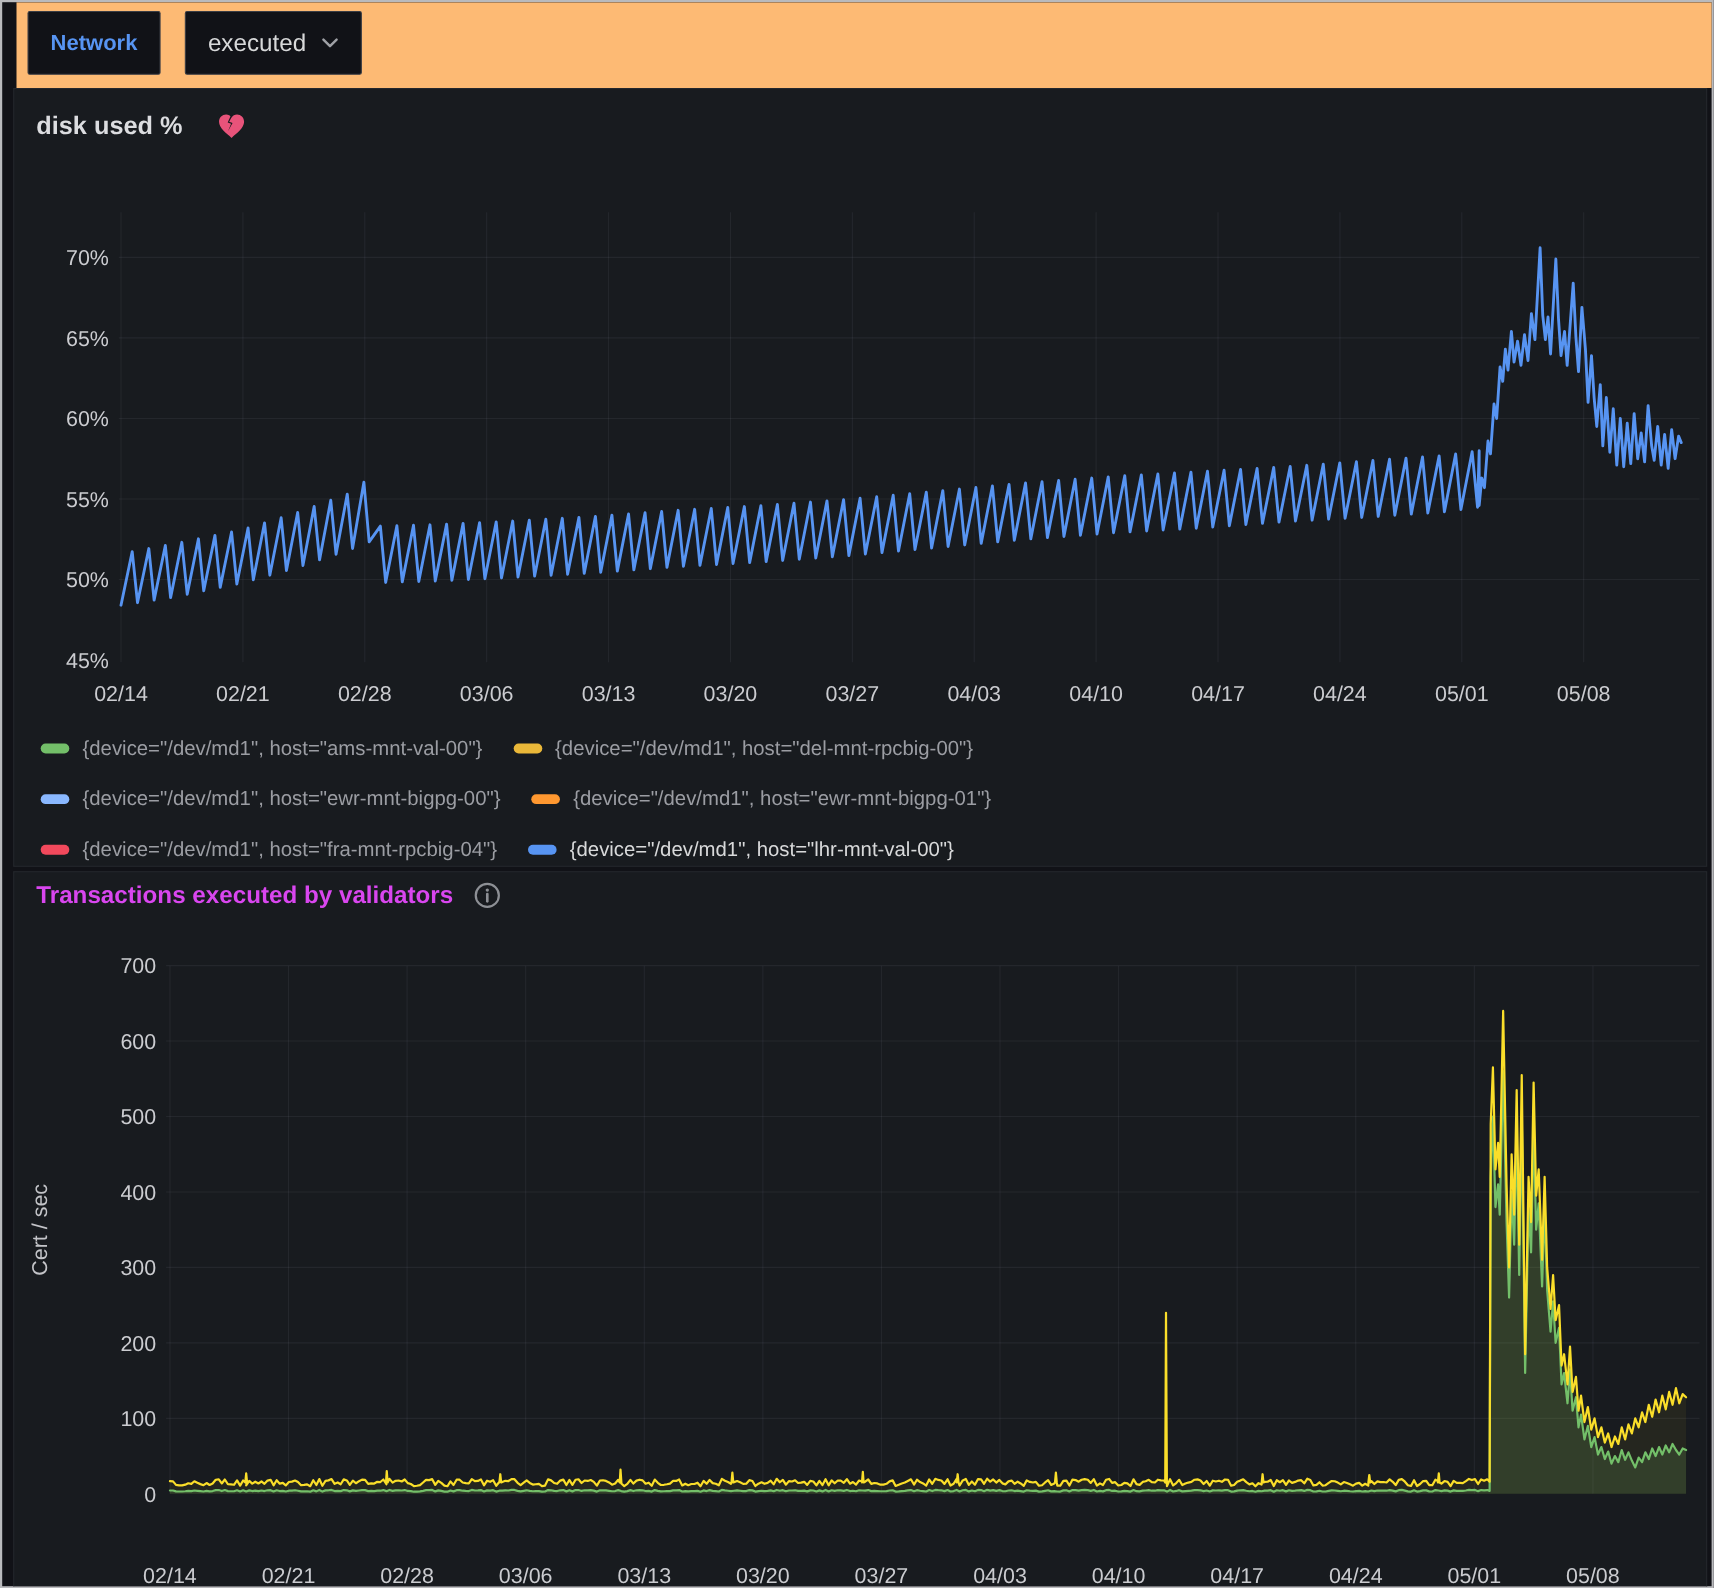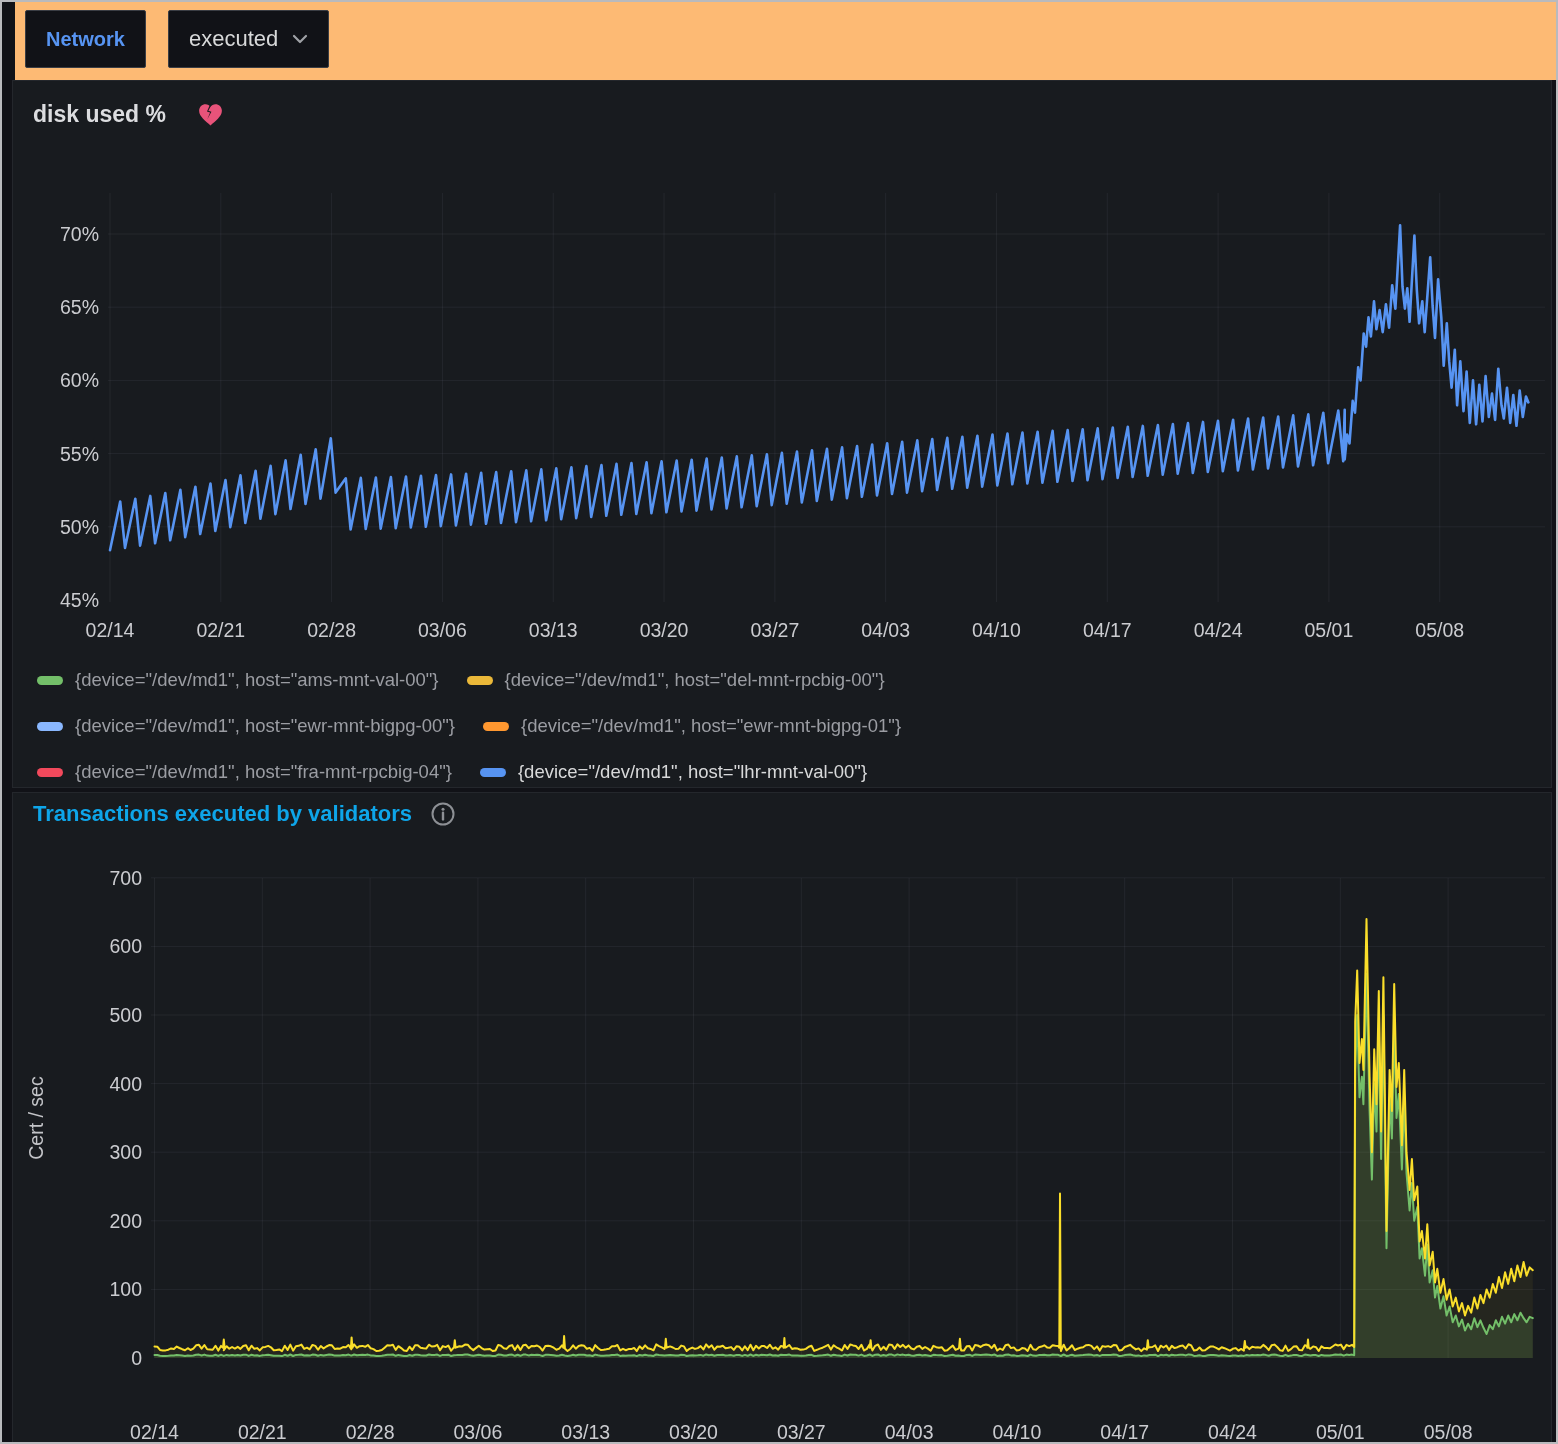--- a/index.html
+++ b/index.html
@@ -16,21 +16,21 @@
   .chip-value{left:153px;cursor:pointer;}
   .chip-value span{color:#d8d9da;font-size:22px;font-weight:500;}
   .chev{margin-left:14px;display:inline-flex;}
   .panel{position:absolute;left:10px;width:1540px;background:#181b1f;
     border:1px solid #24272c;box-sizing:border-box;}
   #panel1{top:78px;height:708px;}
   #panel2{top:790px;height:660px;}
   .p1-title{position:absolute;left:20px;top:20px;color:#dcdde0;font-size:23px;font-weight:700;
     display:flex;align-items:center;cursor:pointer;}
   .heart{margin-left:30px;display:inline-flex;}
-  .p2-title{position:absolute;left:20px;top:8px;color:#0ea5e9;font-size:22px;font-weight:700;
+  .p2-title{position:absolute;left:20px;top:8px;color:#d946ef;font-size:22px;font-weight:700;
     display:flex;align-items:center;cursor:pointer;}
   .info{margin-left:18px;display:inline-flex;}
   svg.chart{position:absolute;left:0;top:0;}
   svg text{font-family:"Liberation Sans",sans-serif;}
   .legend{position:absolute;left:24px;top:576px;right:16px;}
   .legend-row{display:flex;align-items:center;height:46px;}
   .legend-item{display:flex;align-items:center;margin-right:28px;cursor:pointer;font-size:18.5px;}
   .pill{width:26px;height:9px;border-radius:5px;margin-right:12px;flex:0 0 auto;}
   .lbl-dim{color:#9b9da3;}
   .lbl-bright{color:#d8d9da;}

